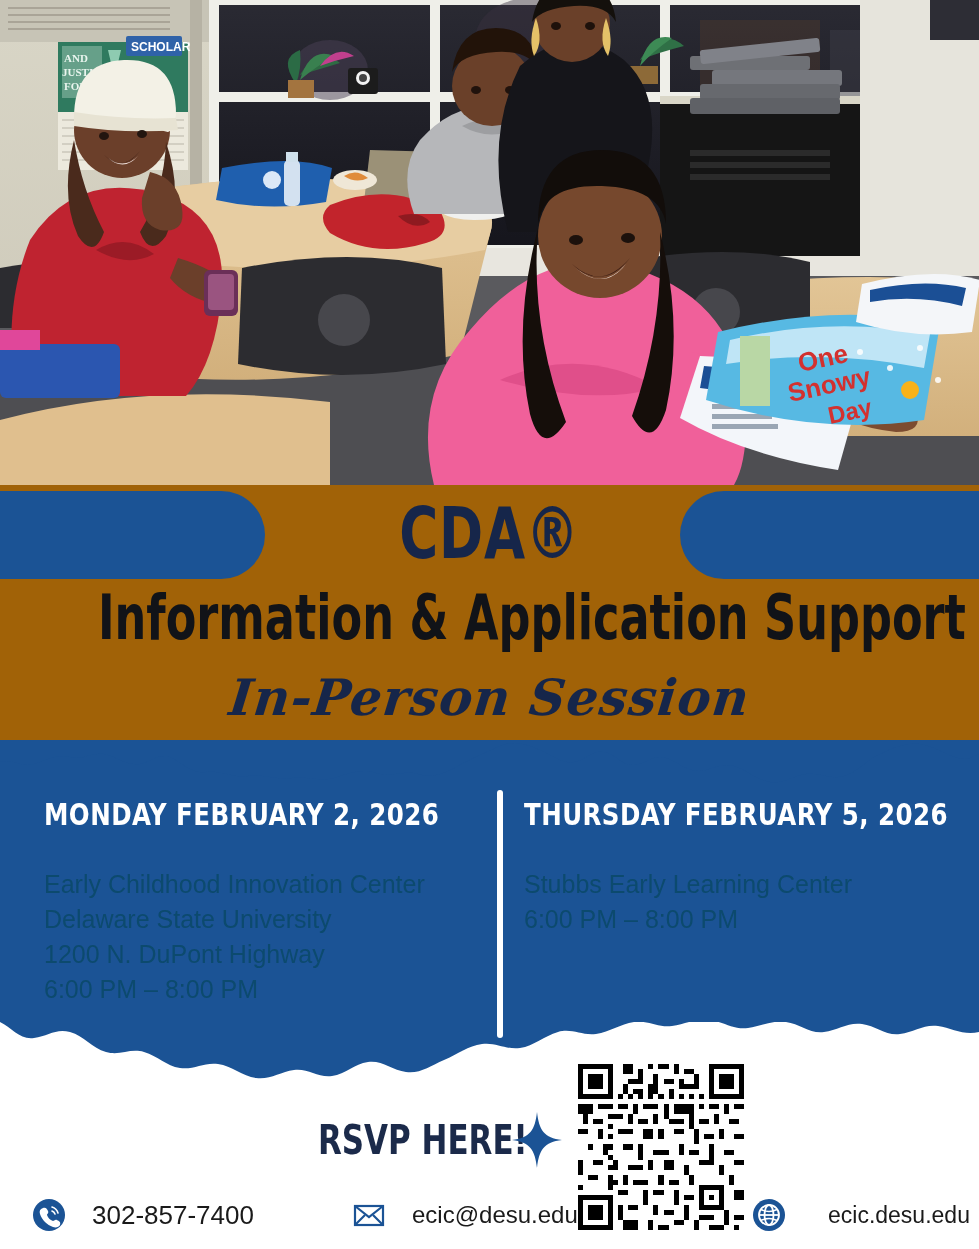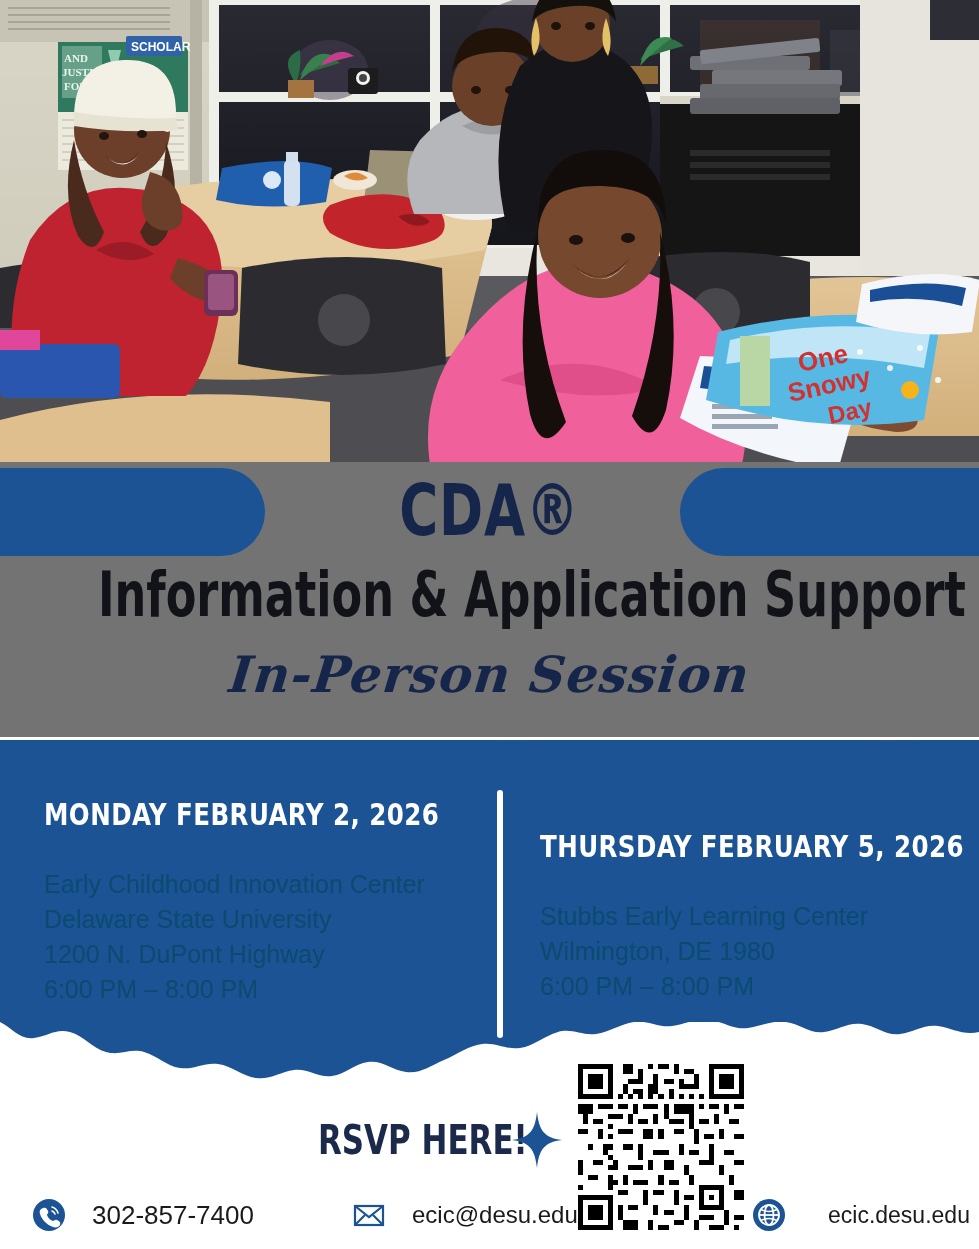--- a/index.html
+++ b/index.html
@@ -4,21 +4,21 @@
 <style>
   html,body{margin:0;padding:0;background:#fff;}
   body{width:979px;height:1249px;overflow:hidden;font-family:"Liberation Sans",sans-serif;}
   .flyer{position:relative;width:979px;height:1249px;background:#ffffff;overflow:hidden;}
 
   
   .photo{position:absolute;left:0;top:0;width:979px;height:485px;overflow:hidden;background:#2b2b2b;}
   .photo svg{display:block;width:979px;height:485px;}
 
   
-  .title-zone{position:absolute;left:0;top:462px;width:979px;height:275px;background:#737373;}
+  .title-zone{position:absolute;left:0;top:485px;width:979px;height:275px;background:#a16207;}
   .pill{position:absolute;background:#1b5395;}
   .pill-left{left:-20px;top:6px;width:285px;height:88px;border-radius:0 46px 46px 0;}
   .pill-right{left:680px;top:6px;width:320px;height:88px;border-radius:46px 0 0 46px;}
 
   .cda{position:absolute;left:0;top:0;width:979px;text-align:center;
        font-family:"Liberation Sans Narrow","DejaVu Sans Condensed","Liberation Sans",sans-serif;
        font-weight:bold;font-size:72px;letter-spacing:1px;color:#16264a;line-height:96px;
        transform:scaleX(0.82);transform-origin:50% 50%;}
   .headline{position:absolute;left:0;top:98px;width:979px;text-align:center;
        font-family:"Liberation Sans Narrow","DejaVu Sans Condensed","Liberation Sans",sans-serif;
@@ -33,21 +33,21 @@
   .band{position:absolute;left:0;top:740px;width:979px;height:350px;}
   .band-fill{position:absolute;left:0;top:0;width:979px;height:350px;background:#1b5395;}
   .tear{position:absolute;left:0;width:979px;}
   .tear svg{display:block;}
   .tear-top{top:0;height:60px;}
   .tear-bottom{bottom:-2px;height:70px;}
 
   .cols{position:absolute;left:0;top:795px;width:979px;height:280px;}
   .col{position:absolute;top:0;}
   .col-left{left:44px;width:450px;}
-  .col-right{left:540px;width:420px;margin-top:32px;}
+  .col-right{left:524px;width:420px;}
   .vrule{position:absolute;left:497px;top:790px;width:6px;height:248px;background:#ffffff;border-radius:3px;}
 
   .date{font-family:"Liberation Sans Narrow","DejaVu Sans Condensed","Liberation Sans",sans-serif;
         font-weight:bold;font-size:31px;color:#ffffff;letter-spacing:0.5px;line-height:38px;
         transform:scaleX(0.88);transform-origin:0 50%;white-space:nowrap;margin:0 0 34px 0;}
   .addr{font-family:"Liberation Sans","DejaVu Sans",sans-serif;font-size:25px;color:#0c4a6e;
         line-height:35px;font-weight:400;}
   .addr div{white-space:nowrap;}
   .rsvp{position:absolute;left:318px;top:1118px;
         font-family:"Liberation Sans Narrow","DejaVu Sans Condensed","Liberation Sans",sans-serif;
@@ -337,21 +337,20 @@
         <div>Early Childhood Innovation Center</div>
         <div>Delaware State University</div>
         <div>1200 N. DuPont Highway</div>
         <div>6:00 PM – 8:00 PM</div>
       </div>
     </div>
     <div class="col col-right">
       <div class="date">THURSDAY FEBRUARY 5, 2026</div>
       <div class="addr">
         <div>Stubbs Early Learning Center</div>
-        <div>Wilmington, DE 1980</div>
         <div>6:00 PM – 8:00 PM</div>
       </div>
     </div>
   </div>
 
   <div class="rsvp">RSVP HERE!</div>
   <div class="spark">
     <svg viewBox="0 0 50 56" width="50" height="56">
       <path d="M25 0 C27 18 32 26 50 28 C32 30 27 38 25 56 C23 38 18 30 0 28 C18 26 23 18 25 0 Z" fill="#1b5395"></path>
     </svg>

